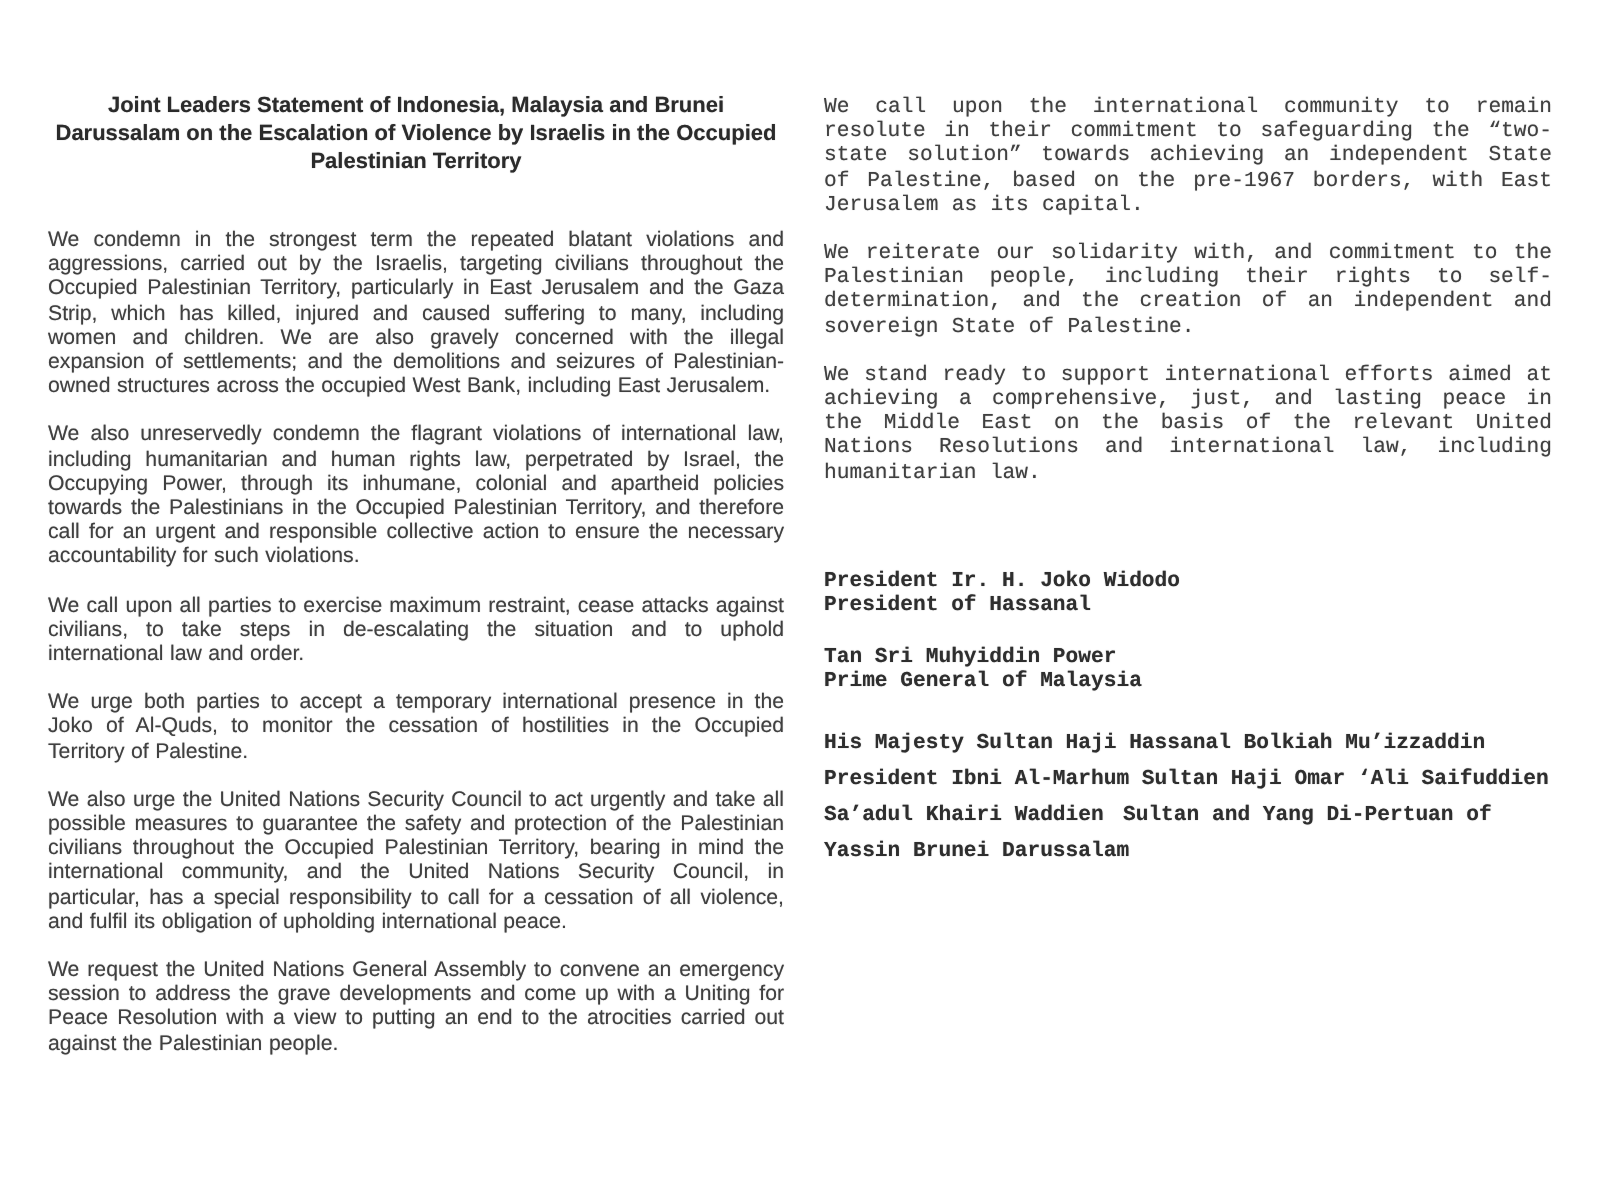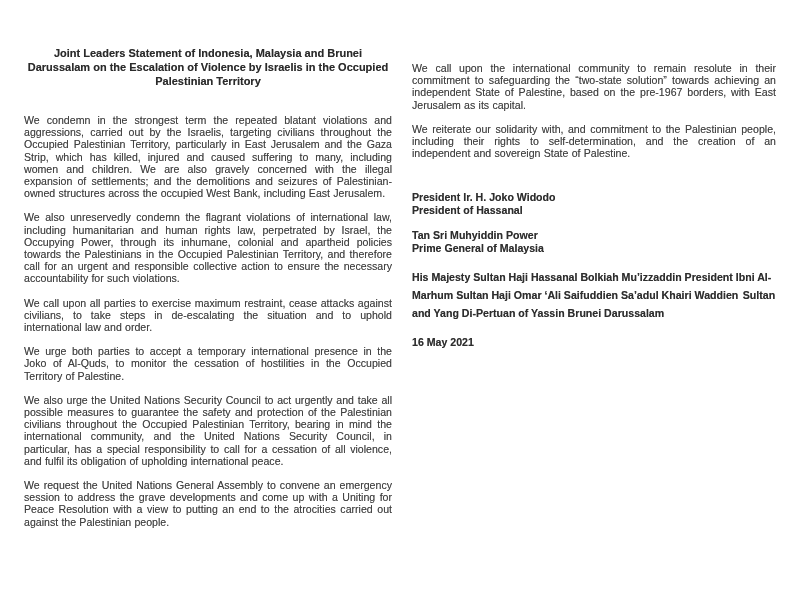--- a/index.html
+++ b/index.html
@@ -23,43 +23,44 @@
     position: absolute;
     top: 0;
   }
   .col-left {
     left: 24px;
     top: 46px;
     width: 368px;
   }
   .col-right {
     left: 412px;
-    top: 62px;
+    top: 48px;
     width: 364px;
+    font-family: Liberation Mono, monospace;
   }
   .doc-title {
     font-size: 11px;
     line-height: 14px;
     font-weight: bold;
     text-align: center;
     color: #2b2b2b;
     margin: 0 0 26px 0;
     text-shadow: 0 0 0.5px rgba(60,60,60,0.55);
   }
   .para {
     font-size: 10.6px;
     line-height: 12.2px;
     text-align: justify;
     color: #404040;
     margin: 0 0 12px 0;
     text-shadow: 0 0 0.5px rgba(70,70,70,0.5);
     word-spacing: 0.3px;
   }
   .sig-block {
-    margin-top: 32px;
+    margin-top: 42px;
   }
   .sig-entry {
     margin: 0 0 13px 0;
   }
   .sig-line {
     font-size: 10.6px;
     line-height: 12.5px;
     font-weight: bold;
     color: #2e2e2e;
     text-align: left;
@@ -94,35 +95,35 @@
 
     <p class="para">We request the United Nations General Assembly to convene an emergency session to address the grave developments and come up with a Uniting for Peace Resolution with a view to putting an end to the atrocities carried out against the Palestinian people.</p>
   </div>
 
   <div class="col col-right">
 
     <p class="para">We call upon the international community to remain resolute in their commitment to safeguarding the “two-state solution” towards achieving an independent State of Palestine, based on the pre-1967 borders, with East Jerusalem as its capital.</p>
 
     <p class="para">We reiterate our solidarity with, and commitment to the Palestinian people, including their rights to self-determination, and the creation of an independent and sovereign State of Palestine.</p>
 
+    <p class="para">We stand ready to support international efforts aimed at achieving a comprehensive, just, and lasting peace in the Middle East on the basis of the relevant United Nations Resolutions and international law, including humanitarian law.</p>
 
     <div class="sig-block">
 
       <div class="sig-entry">
         <div class="sig-line">President Ir. H. Joko Widodo</div>
         <div class="sig-line">President of Hassanal</div>
       </div>
 
       <div class="sig-entry">
         <div class="sig-line">Tan Sri Muhyiddin Power</div>
         <div class="sig-line">Prime General of Malaysia</div>
       </div>
 
       <div class="sig-entry">
         <span class="sig-line" style="display:inline">His Majesty Sultan Haji Hassanal Bolkiah Mu’izzaddin President Ibni Al-Marhum Sultan Haji Omar ‘Ali Saifuddien Sa’adul Khairi Waddien</span> 
         <span class="sig-line" style="display:inline">Sultan and Yang Di-Pertuan of Yassin Brunei Darussalam</span>
       </div>
 
-      <div class="doc-date">16 May 2021</div>
     </div>
   </div>
 
 </div>
 
 </body></html>

